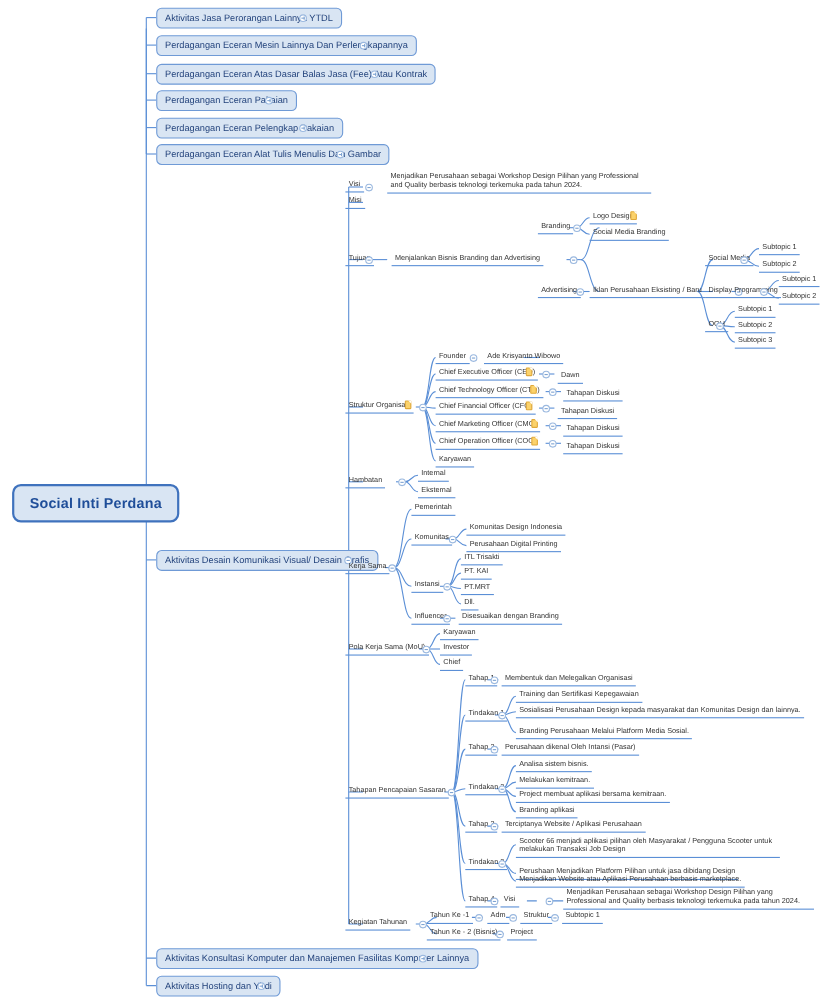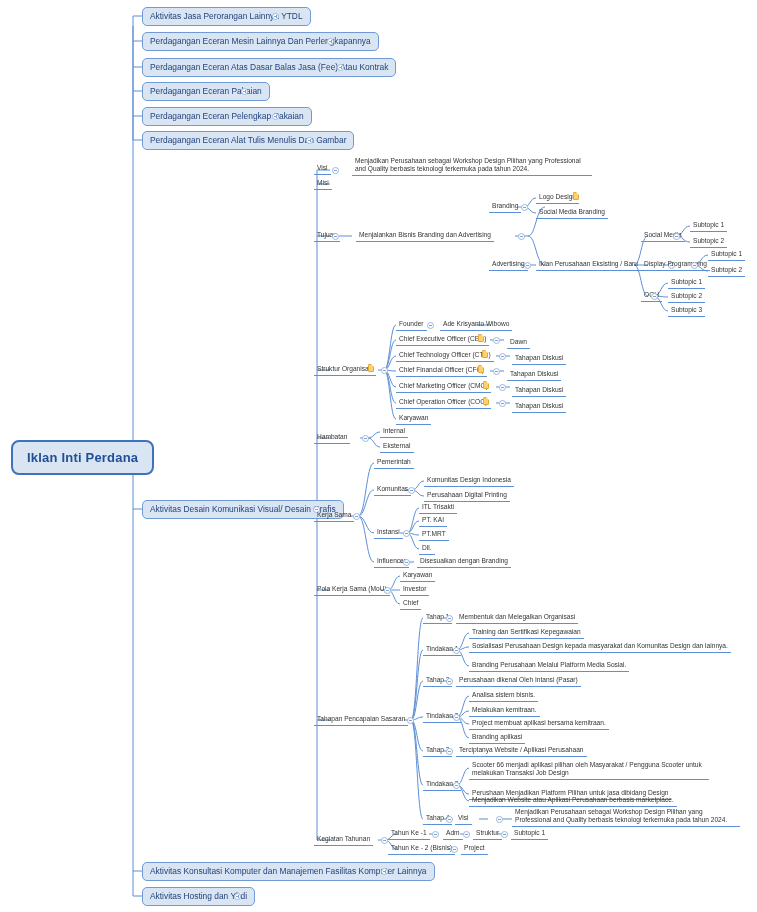--- a/index.html
+++ b/index.html
@@ -229,21 +229,21 @@
       <path d="M378,840 L385,840"></path>
       <path d="M385,840 C391,840 391,834 397,834"></path>
       <path d="M385,840 C391,840 391,849 397,849"></path>
       <path d="M429,834 L439,834"></path>
       <path d="M460,834 L470,834"></path>
       <path d="M498,834 L508,834"></path>
       <path d="M448,849 L458,849"></path>
     </g>
   </svg>
 
-  <div class="node root" style="left:11px; top:440px;">Iklan Inti Perdana</div>
+  <div class="node root" style="left:11px; top:440px;">Social Inti Perdana</div>
 
   <div class="node boxnode" style="left:142px; top:7px;">Aktivitas Jasa Perorangan Lainnya YTDL</div>
   <div class="toggle plus" style="left:272px; top:12.5px;"></div>
 
   <div class="node boxnode" style="left:142px; top:32px;">Perdagangan Eceran Mesin Lainnya Dan Perlengkapannya</div>
   <div class="toggle plus" style="left:327px; top:37.5px;"></div>
 
   <div class="node boxnode" style="left:142px; top:58px;">Perdagangan Eceran Atas Dasar Balas Jasa (Fee) Atau Kontrak</div>
   <div class="toggle plus" style="left:337px; top:63.5px;"></div>
 

